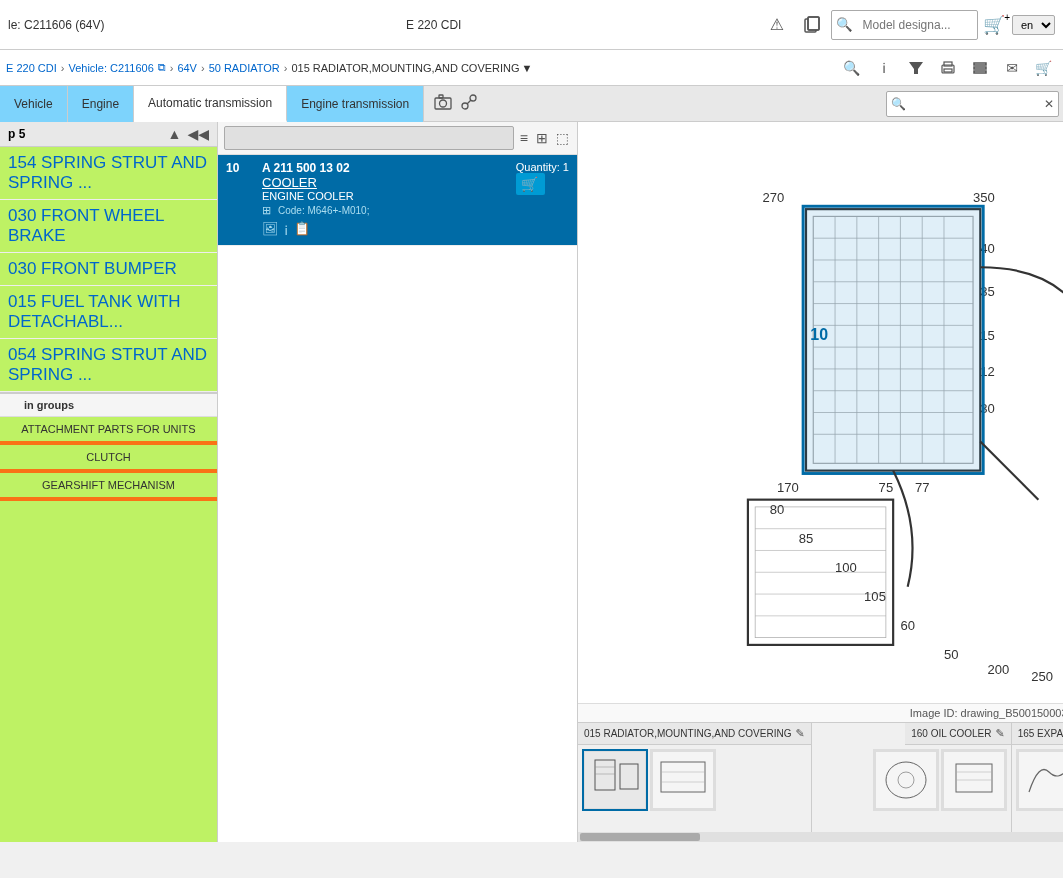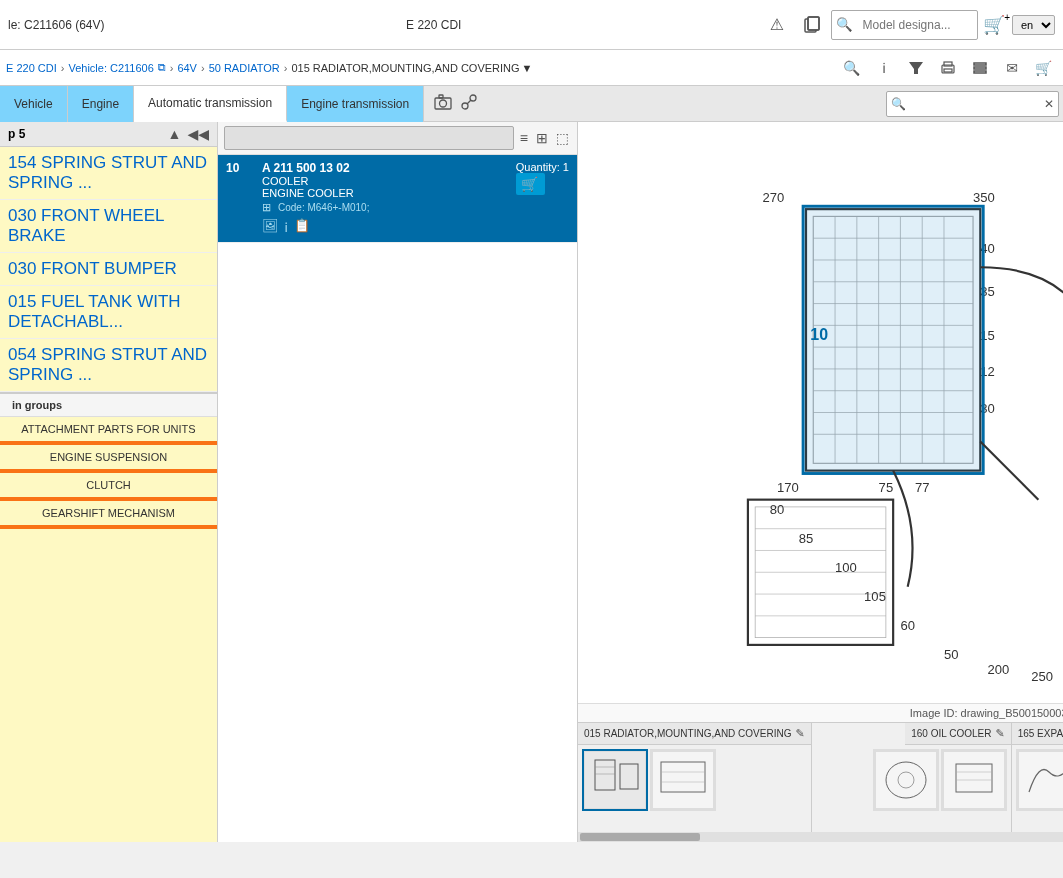--- a/index.html
+++ b/index.html
@@ -76,21 +76,21 @@
       background: none; border: none; cursor: pointer; font-size: 12px; color: #555; padding: 0 4px;
     }
 
     
     .main-content {
       display: flex; height: calc(878px - 50px - 36px - 36px - 36px);
     }
 
     
     .left-panel {
-      width: 218px; background: #fef9c3; border-right: 1px solid #ccc;
+      width: 218px; background: #bef264; border-right: 1px solid #ccc;
       display: flex; flex-direction: column; overflow: hidden;
       flex-shrink: 0;
     }
     .left-panel-header {
       display: flex; align-items: center; justify-content: space-between;
       background: #e8e8e8; padding: 4px 8px; border-bottom: 1px solid #ccc;
     }
     .left-panel-header .page-info { font-size: 12px; font-weight: bold; }
     .left-panel-header .header-icons { display: flex; gap: 6px; }
     .left-panel-header .header-icon-btn {
@@ -98,21 +98,21 @@
     }
 
     .list-items { overflow-y: auto; flex: 1; }
     .list-item {
       padding: 6px 8px; font-size: 17px; cursor: pointer; border-bottom: 1px solid #eee;
       color: #0066cc;
     }
 
     .group-section { border-top: 2px solid #ccc; }
     .group-header {
-      padding: 5px 12px; font-size: 11px; font-weight: bold; background: #f5f5f5;
+      padding: 5px 24px; font-size: 11px; font-weight: bold; background: #f5f5f5;
       color: #333; border-bottom: 1px solid #ddd;
     }
     .group-item {
       padding: 6px 8px; font-size: 11px; cursor: pointer; border-bottom: 4px solid #f97316;
       color: #333;
       text-align: center;
     }
 
     
     .parts-panel {
@@ -135,21 +135,21 @@
     .part-row {
       display: flex; align-items: flex-start; padding: 6px 8px;
       border-bottom: 1px solid #eee; cursor: pointer;
     }
     .part-row.selected { background: #006ba6; color: #fff; }
     .part-row .part-num {
       width: 28px; font-size: 12px; font-weight: bold; flex-shrink: 0;
     }
     .part-row .part-details { flex: 1; margin-left: 8px; }
     .part-row .part-code { font-size: 12px; font-weight: bold; }
-    .part-row .part-name { font-size: 11px; }
+    .part-row .part-name { font-size: 13px; text-decoration: underline; }
     .part-row .part-subname { font-size: 11px; }
     .part-row .part-info { font-size: 10px; color: #ccc; margin-top: 2px; }
     .part-row.selected .part-info { color: #aaddf0; }
     .part-row .part-qty { display: flex; align-items: flex-start; gap: 4px; }
     .part-row .qty-label { font-size: 11px; }
     .cart-icon-btn {
       background: #009bd4; color: #fff; border: none; cursor: pointer;
       border-radius: 2px; padding: 3px 6px; font-size: 14px; display: flex; align-items: center;
     }
     .part-icons-row { display: flex; gap: 6px; margin-top: 4px; }
@@ -315,21 +315,20 @@
     <div class="list-items">
       <div class="list-item">154 SPRING STRUT AND SPRING ...</div>
       <div class="list-item">030 FRONT WHEEL BRAKE</div>
       <div class="list-item">030 FRONT BUMPER</div>
       <div class="list-item">015 FUEL TANK WITH DETACHABL...</div>
       <div class="list-item">054 SPRING STRUT AND SPRING ...</div>
 
       <div class="group-section">
         <div class="group-header">in groups</div>
         <div class="group-item">ATTACHMENT PARTS FOR UNITS</div>
-        <div class="group-item">ENGINE SUSPENSION</div>
         <div class="group-item">CLUTCH</div>
         <div class="group-item">GEARSHIFT MECHANISM</div>
       </div>
     </div>
   </div>
 
   <div class="parts-panel">
 
     <div class="parts-toolbar">
       <div class="parts-search"></div>

